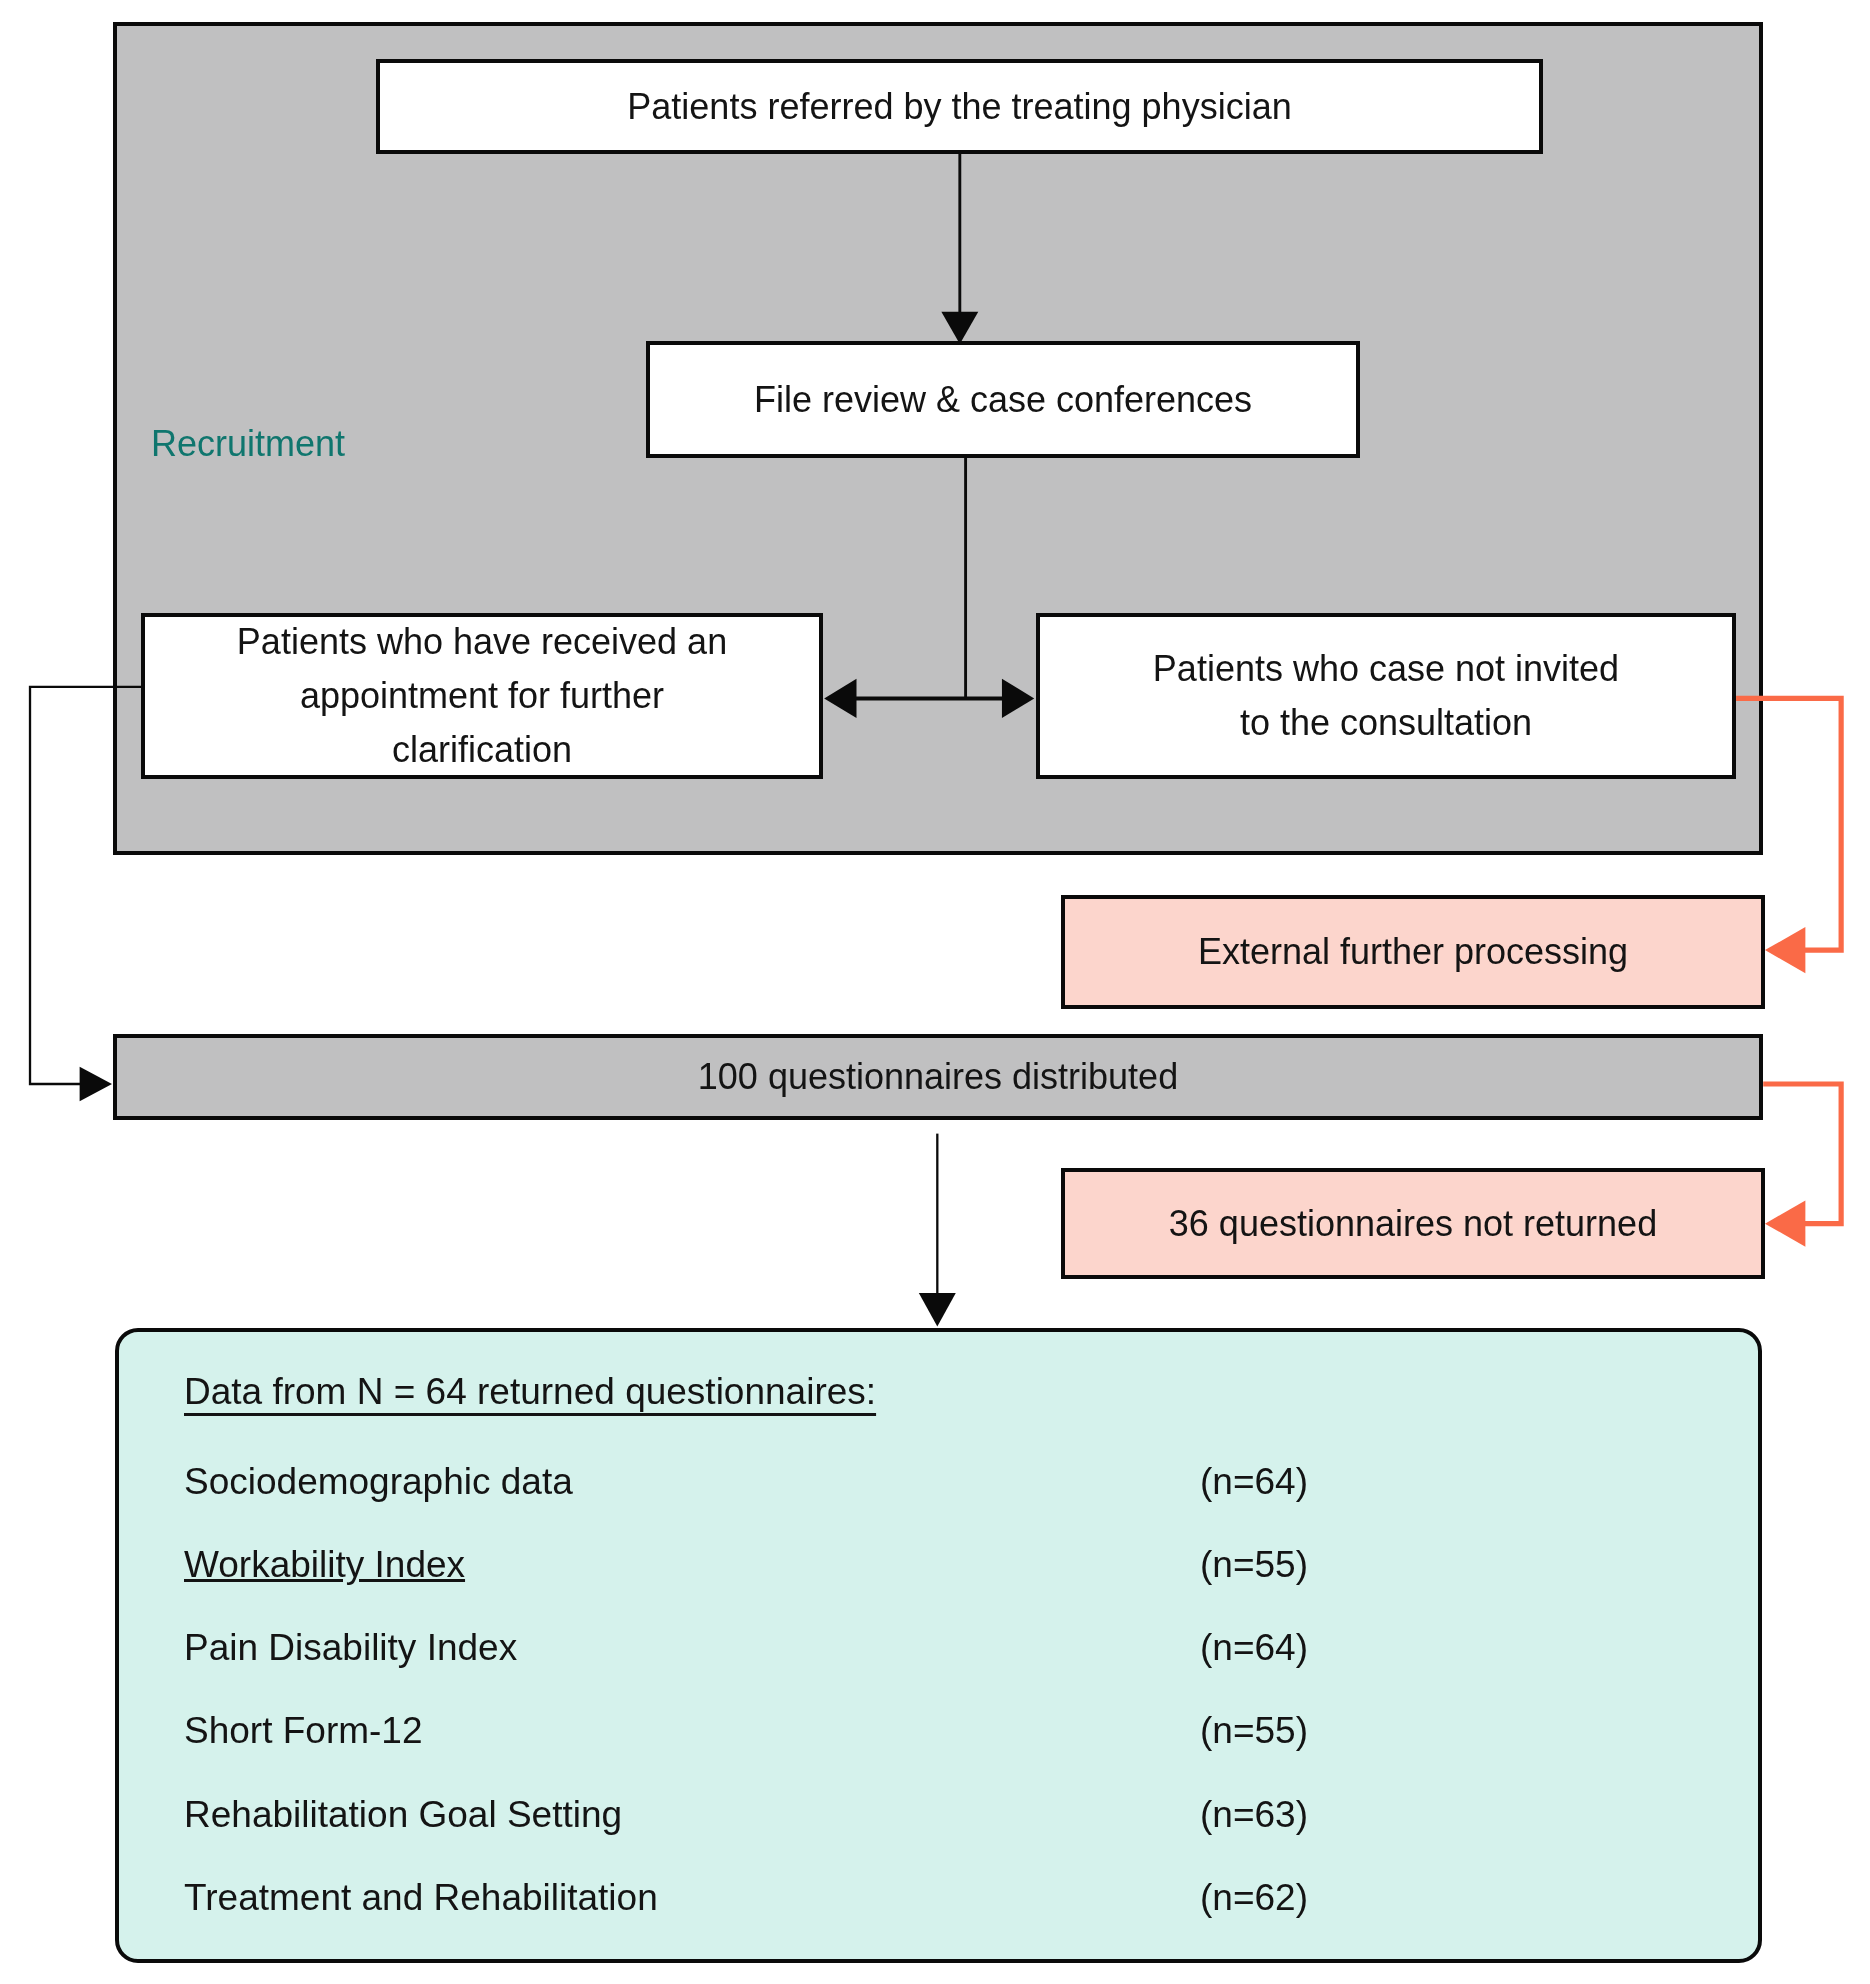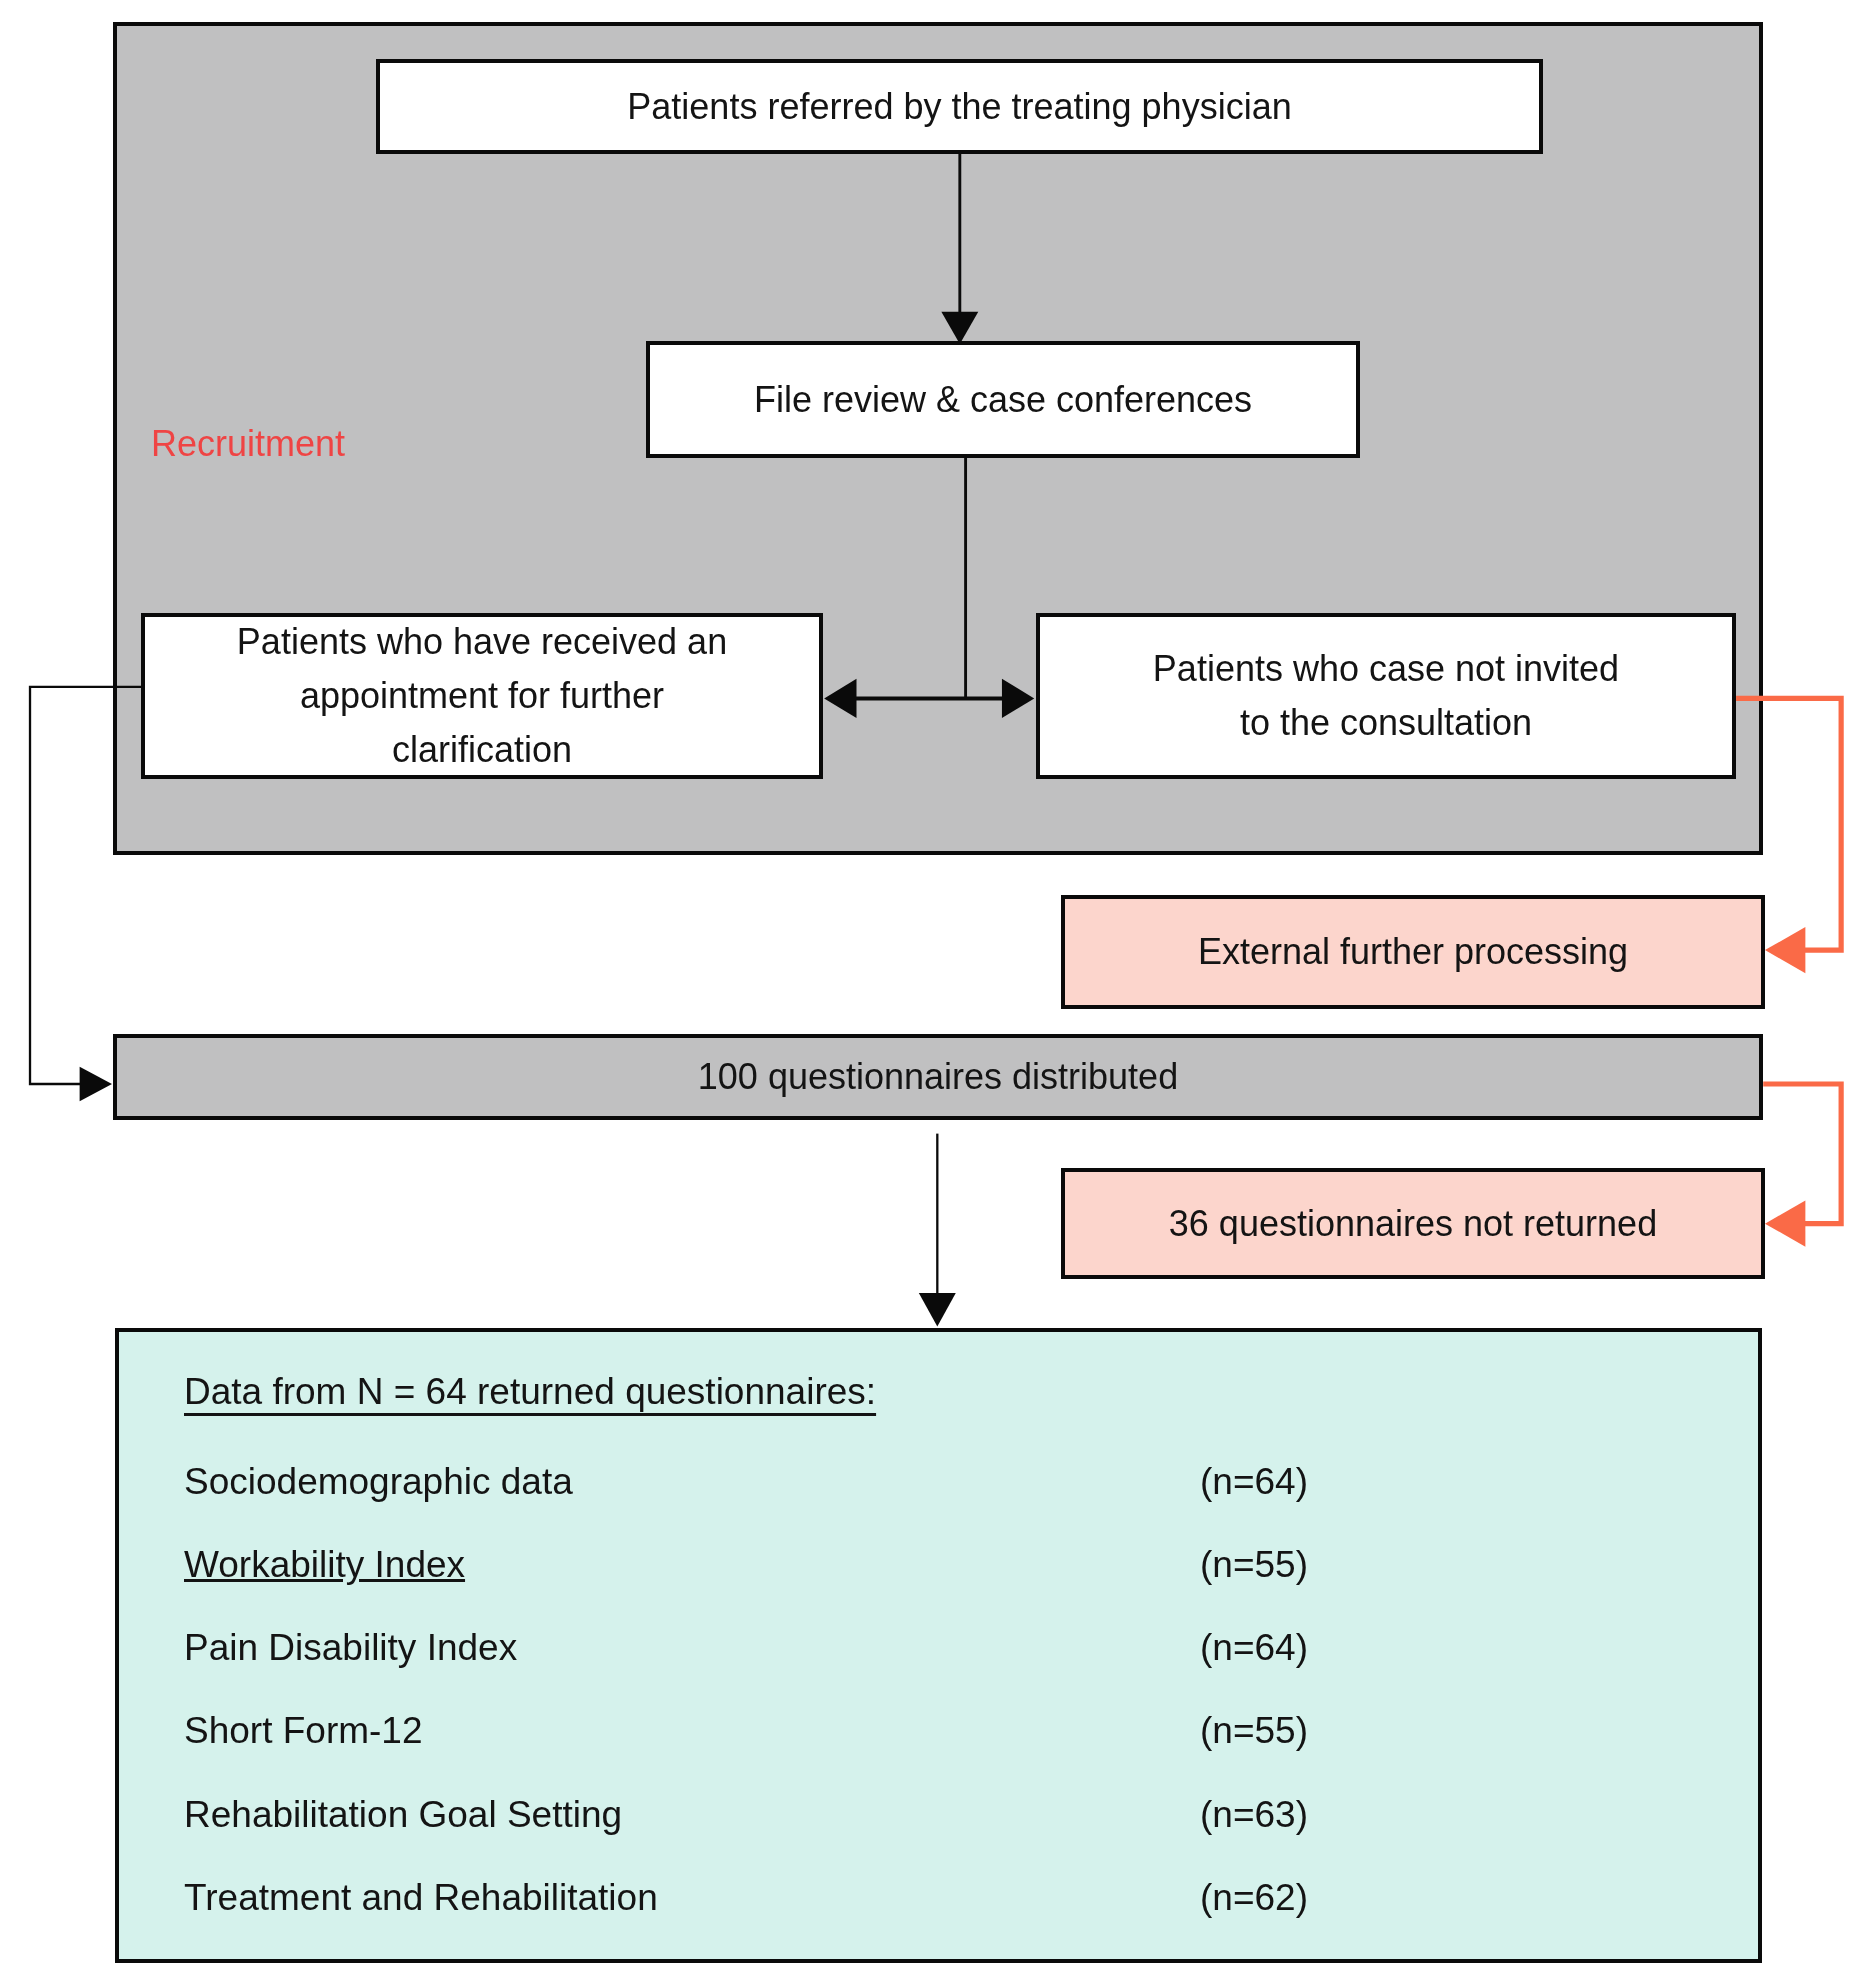--- a/index.html
+++ b/index.html
@@ -22,27 +22,27 @@
   .node{
     border:4.6px solid var(--line-black);
     display:flex;align-items:center;justify-content:center;
     text-align:center;
     font-size:36px;line-height:1.5;
     background:#ffffff;
   }
   .node .line{display:block;}
   .gray-bg{background:var(--container-gray);}
   .pink-bg{background:var(--box-pink);}
-  .teal-bg{background:var(--box-teal);}
+  .teal-bg{background:var(--box-teal);border-radius:23px;}
   .container{
     border:4.6px solid var(--line-black);
     background:var(--container-gray);
   }
   .section-label{
-    font-size:36px;line-height:1.2;color:#ef4444;
+    font-size:36px;line-height:1.2;color:#0f766e;
   }
   .results-title{
     position:absolute;left:65px;top:39px;
     font-size:37px;
     text-decoration:underline;
     text-decoration-thickness:2.9px;
     text-underline-offset:9.2px;
   }
   .result-row{position:absolute;left:65px;height:52px;line-height:52px;font-size:37px;white-space:nowrap;}
   .result-row .n-value{position:absolute;left:1016px;top:0;}

